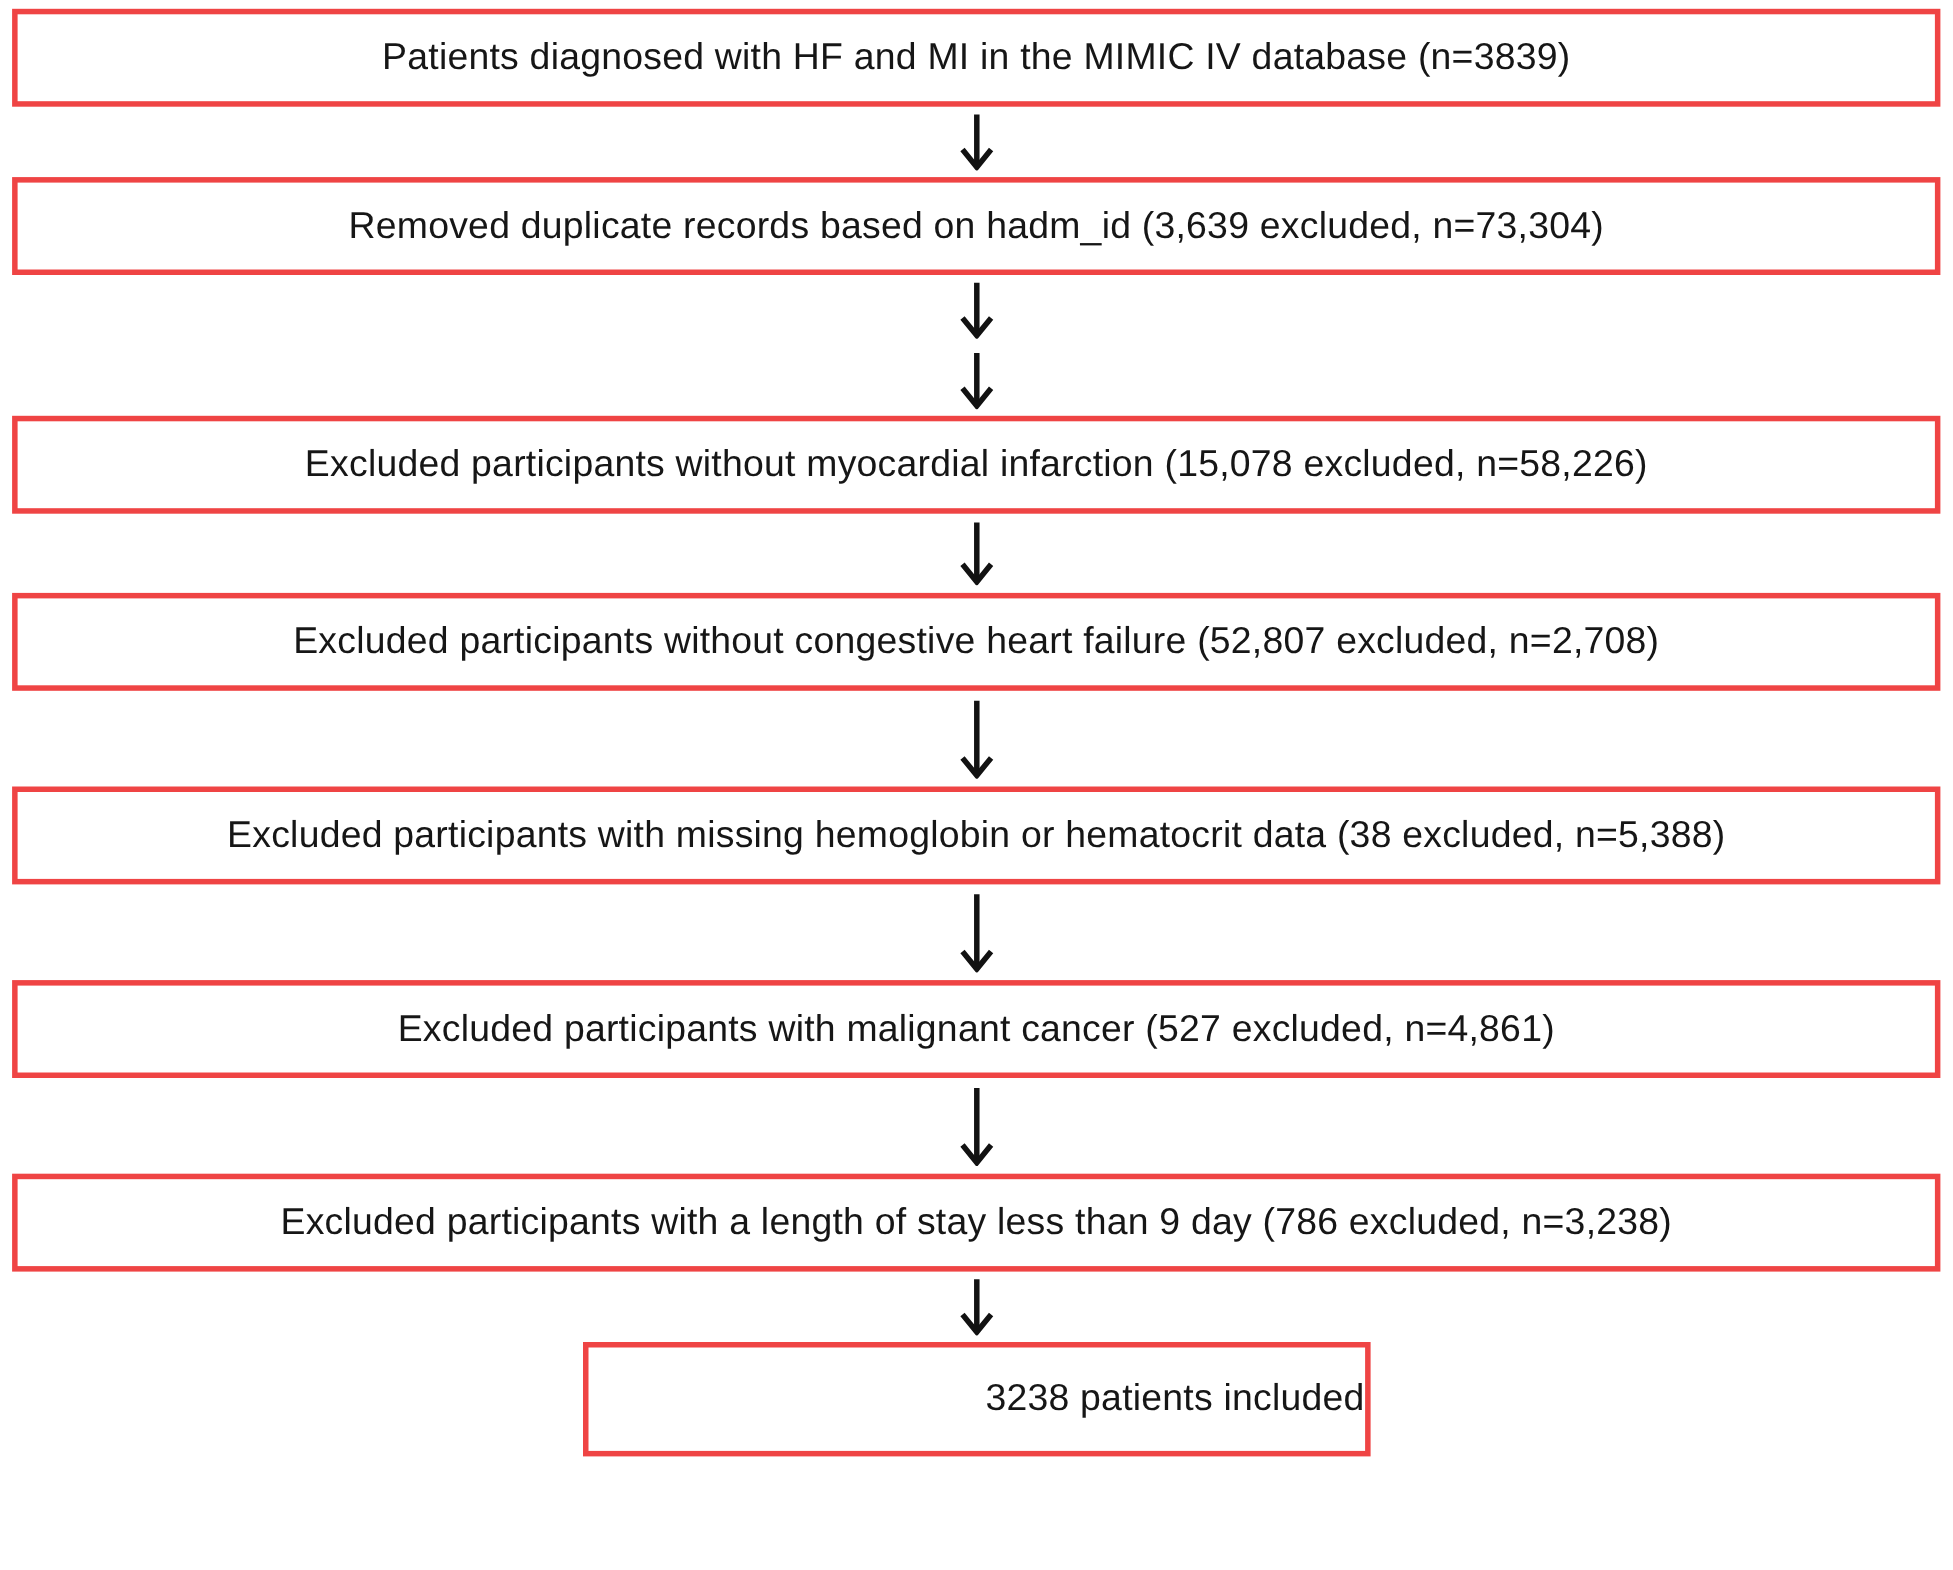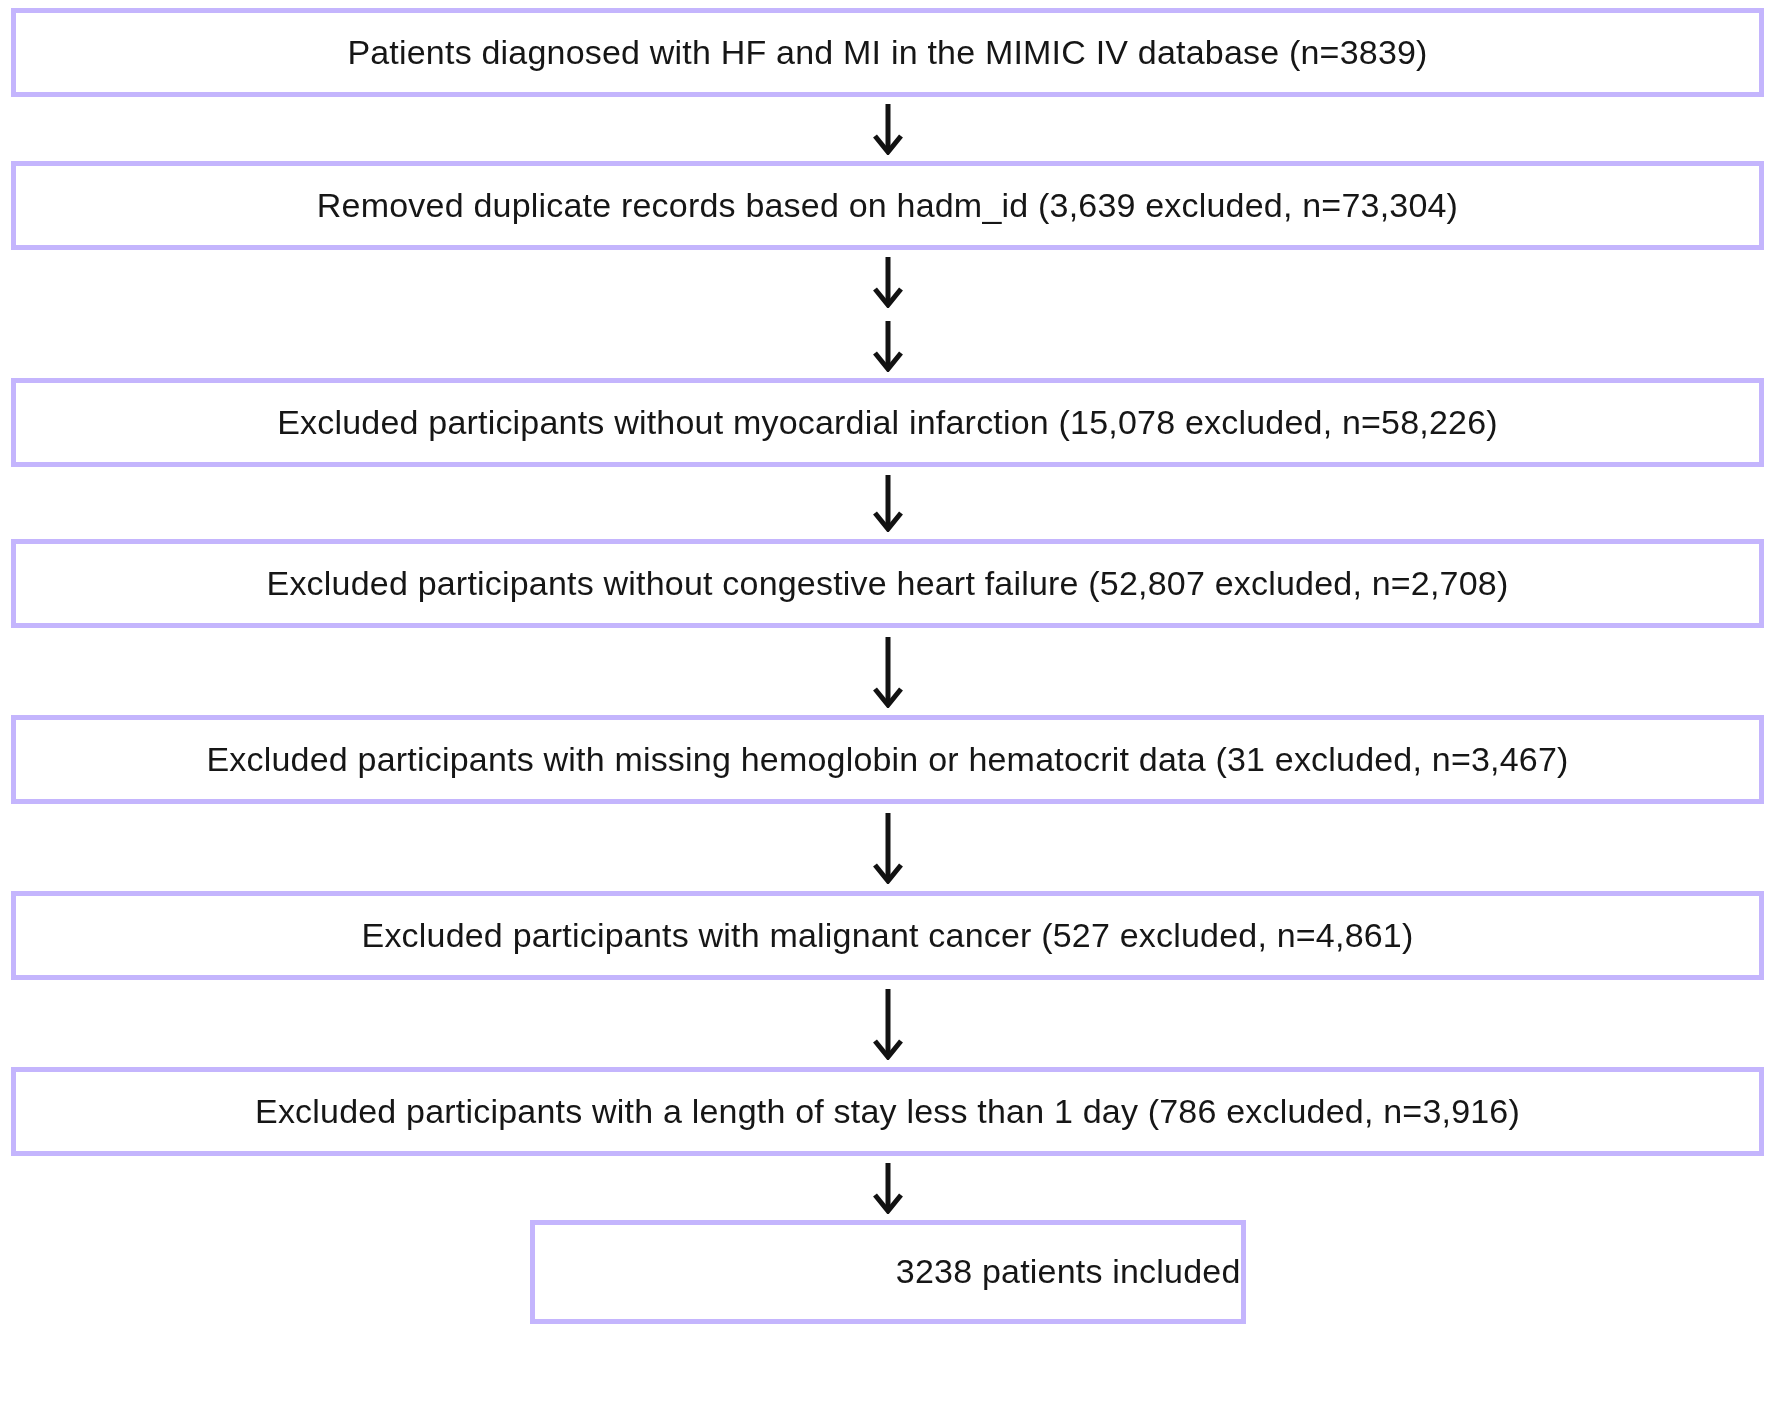--- a/index.html
+++ b/index.html
@@ -12,21 +12,21 @@
     background: #ffffff;
     font-family: "Liberation Sans", "DejaVu Sans", sans-serif;
     color: #161616;
   }
   .flow {
     box-sizing: border-box;
     padding: 8px 11px 0 11px;
   }
   .box {
     box-sizing: border-box;
-    border: 5px solid #c4b5fd;
+    border: 5px solid #ef4444;
     background: #ffffff;
     height: 89px;
     display: flex;
     align-items: center;
     justify-content: center;
     text-align: center;
     font-size: 34px;
     line-height: 1.15;
     letter-spacing: 0.2px;
   }
@@ -103,21 +103,21 @@
   </div>
 
   <div class="gap tall">
     <svg class="arrow" width="44" height="72" viewBox="0 0 44 72">
       <path d="M22 1 L22 67"></path>
       <path d="M9 53 L22 69 L35 53"></path>
     </svg>
   </div>
 
   <div class="box">
-    <span>Excluded participants with missing hemoglobin or hematocrit data (31 excluded, n=3,467)</span>
+    <span>Excluded participants with missing hemoglobin or hematocrit data (38 excluded, n=5,388)</span>
   </div>
 
   <div class="gap tall">
     <svg class="arrow" width="44" height="72" viewBox="0 0 44 72">
       <path d="M22 1 L22 67"></path>
       <path d="M9 53 L22 69 L35 53"></path>
     </svg>
   </div>
 
   <div class="box">
@@ -125,21 +125,21 @@
   </div>
 
   <div class="gap tall">
     <svg class="arrow" width="44" height="72" viewBox="0 0 44 72">
       <path d="M22 1 L22 67"></path>
       <path d="M9 53 L22 69 L35 53"></path>
     </svg>
   </div>
 
   <div class="box">
-    <span>Excluded participants with a length of stay less than 1 day (786 excluded, n=3,916)</span>
+    <span>Excluded participants with a length of stay less than 9 day (786 excluded, n=3,238)</span>
   </div>
 
   <div class="gap">
     <svg class="arrow" width="44" height="52" viewBox="0 0 44 52">
       <path d="M22 1 L22 47"></path>
       <path d="M9 33 L22 49 L35 33"></path>
     </svg>
   </div>
 
   <div class="box final">

